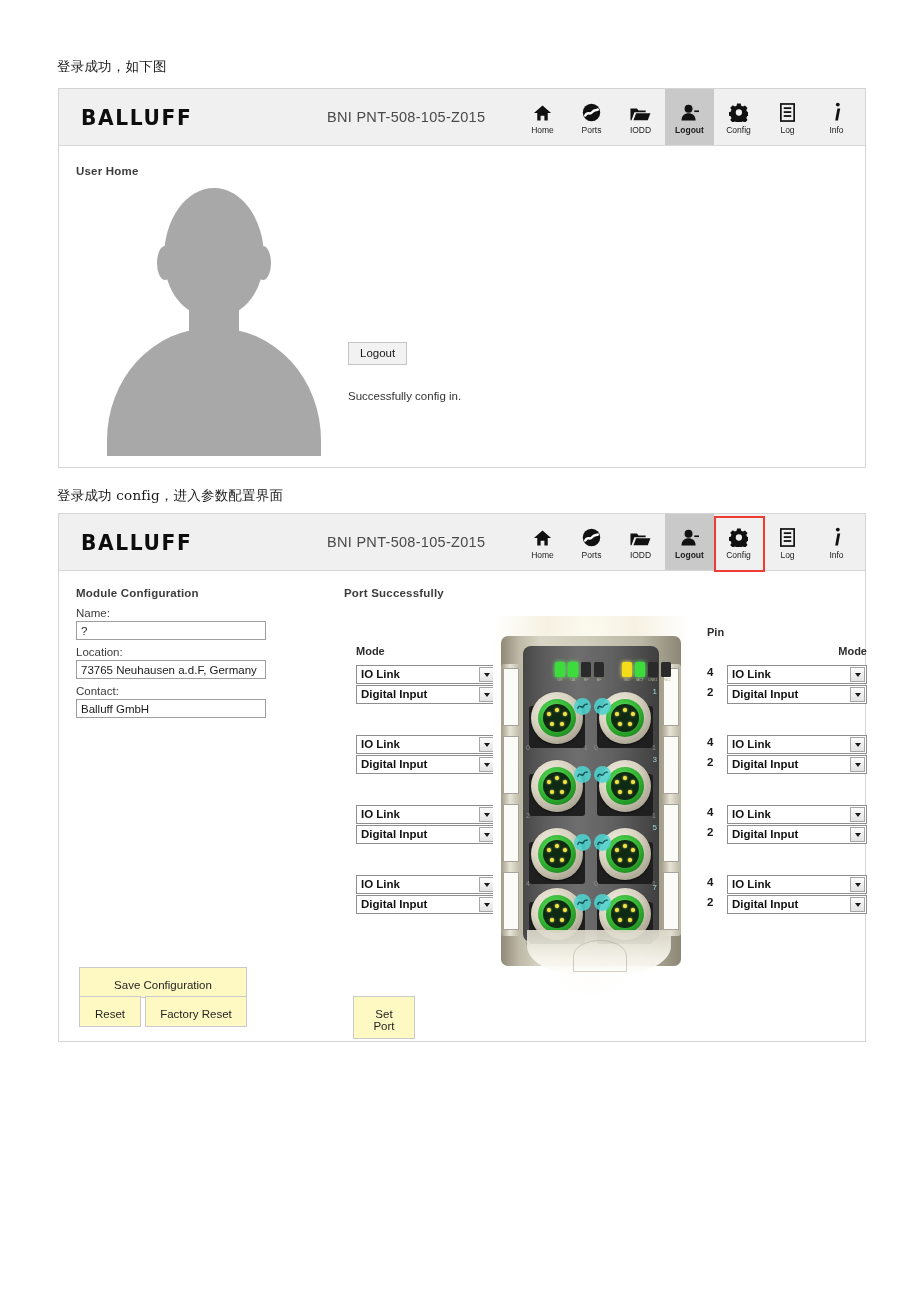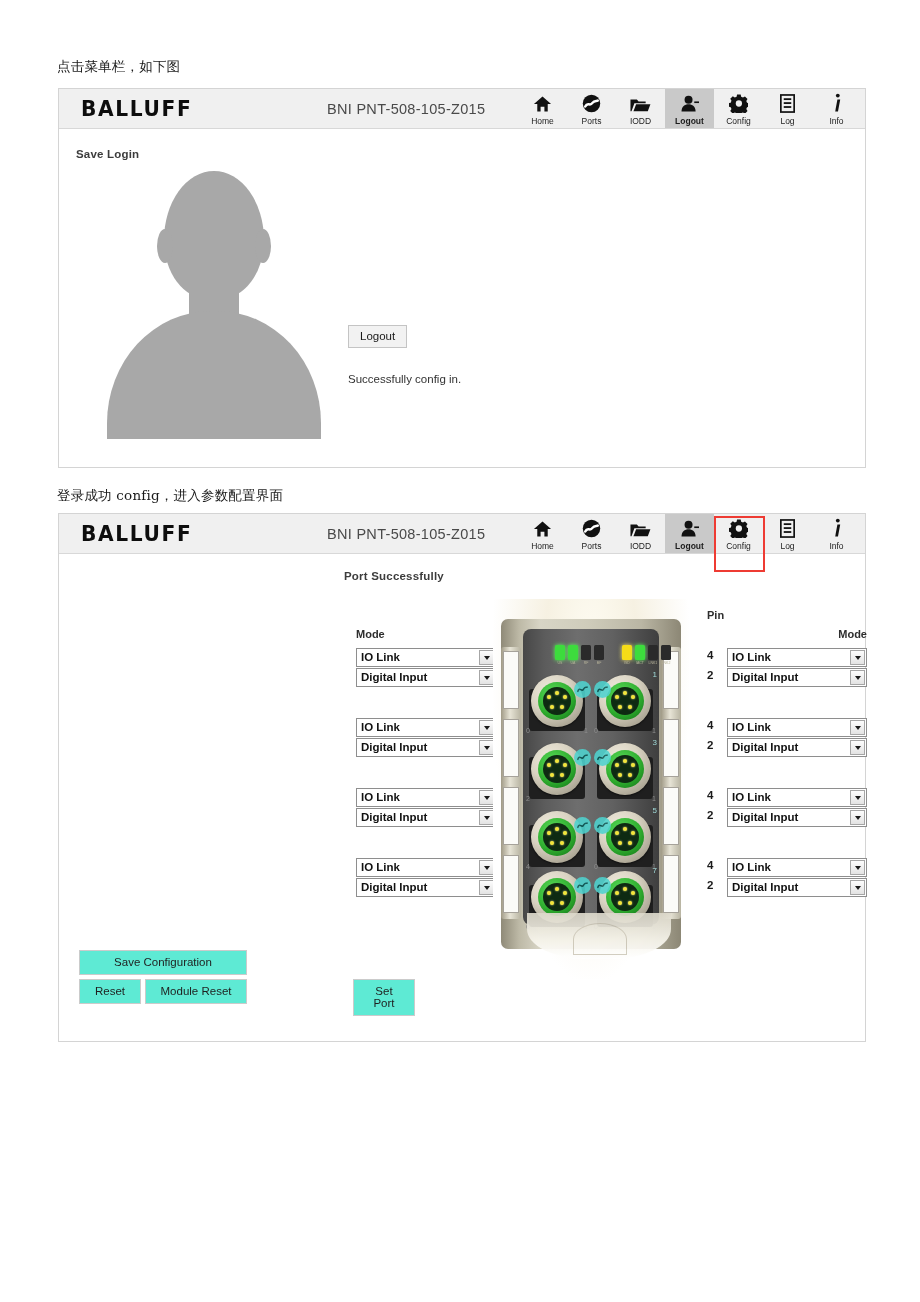--- a/index.html
+++ b/index.html
@@ -28,21 +28,21 @@
     position: absolute;
     background: #ffffff;
     border: 1px solid #d4d4d4;
   }
   #panel-login  { left: 58px; top: 88px;  width: 808px; height: 380px; }
   #panel-config { left: 58px; top: 513px; width: 808px; height: 529px; }
 
   
   .app-header {
     position: relative;
-    height: 40px;
+    height: 57px;
     background: #f0f0f0;
     border-bottom: 1px solid #d8d8d8;
     display: flex;
     align-items: center;
   }
   .logo {
     margin-left: 22px;
     font-family: "DejaVu Sans", sans-serif;
     font-size: 22px;
     font-weight: 800;
@@ -402,37 +402,37 @@
     border: 1px solid #cfcabb;
     border-radius: 50% 50% 0 0;
   }
 
   
   .btn {
     position: absolute;
     font-size: 11.5px;
     font-family: "Liberation Sans", sans-serif;
     color: #1f1f1f;
-    background: #5eead4;
+    background: #fef9c3;
     border: 1px solid #cbcbcb;
-    padding: 5px 10px 6px;
+    padding: 11px 10px 6px;
     cursor: pointer;
     text-align: center;
   }
   #btn-save     { left: 20px;  top: 396px; width: 168px; }
   #btn-reboot   { left: 20px;  top: 425px; width: 62px; }
   #btn-factory  { left: 86px;  top: 425px; width: 102px; }
   #btn-setports { left: 294px; top: 425px; width: 62px; }
 </style>
 </head>
 <body>
 
 <div class="page">
 
-  <div class="cn-note" id="note-1">点击菜单栏，如下图</div>
+  <div class="cn-note" id="note-1">登录成功，如下图</div>
 
   <div class="panel" id="panel-login">
 
     <div class="app-header">
       <div class="logo">BALLUFF</div>
       <div class="device-title">BNI PNT-508-105-Z015</div>
 
       <div class="navbar">
 
         <div class="nav-item">
@@ -504,21 +504,21 @@
                 <path d="M4.2 18.6 L6.4 6.4 H9.2 L7 18.6 Z" fill="#111"></path>
               </svg>
           </span>
           <span class="nav-label">Info</span>
         </div>
 
       </div>
     </div>
 
     <div class="login-body">
-      <div class="section-title" id="login-title">Save Login</div>
+      <div class="section-title" id="login-title">User Home</div>
 
       <div class="avatar">
         <div class="head"></div>
         <div class="ear-l"></div>
         <div class="ear-r"></div>
         <div class="neck"></div>
         <div class="shoulders"></div>
       </div>
 
       <button class="btn" id="logout-button" style="position:absolute;">Logout</button>
@@ -606,20 +606,32 @@
               </svg>
           </span>
           <span class="nav-label">Info</span>
         </div>
 
       </div>
     </div>
 
     <div class="config-body">
 
+      <div class="cfg-left">
+        <span class="section-title">Module Configuration</span>
+
+        <label class="field-label">Name:</label>
+        <input class="text-input" value="?" style="">
+
+        <label class="field-label">Location:</label>
+        <input class="text-input" value="73765 Neuhausen a.d.F, Germany" style="">
+
+        <label class="field-label">Contact:</label>
+        <input class="text-input" value="Balluff GmbH" style="">
+      </div>
 
       <div class="cfg-mid">
         <span class="section-title">Port Successfully</span>
       </div>
 
       <div class="ports-left">
         <div class="col-head">
           <span class="pin-head">Pin</span>
           <span class="mode-head">Mode</span>
         </div>
@@ -964,19 +976,19 @@
                   <path d="M2 9 C4 3 6 11 8.5 6 C10 3.6 11 5 12 4.4" stroke="#0d5a57" stroke-width="1.7" fill="none" stroke-linecap="round"></path>
                 </svg>
               </div>
           </div>
           <div class="dev-bottom"></div>
         </div>
       </div>
 
       <button class="btn" id="btn-save">Save Configuration</button>
       <button class="btn" id="btn-reboot">Reset</button>
-      <button class="btn" id="btn-factory">Module Reset</button>
+      <button class="btn" id="btn-factory">Factory Reset</button>
       <button class="btn" id="btn-setports">Set Port</button>
 
     </div>
   </div>
 
 </div>
 
 </body></html>

